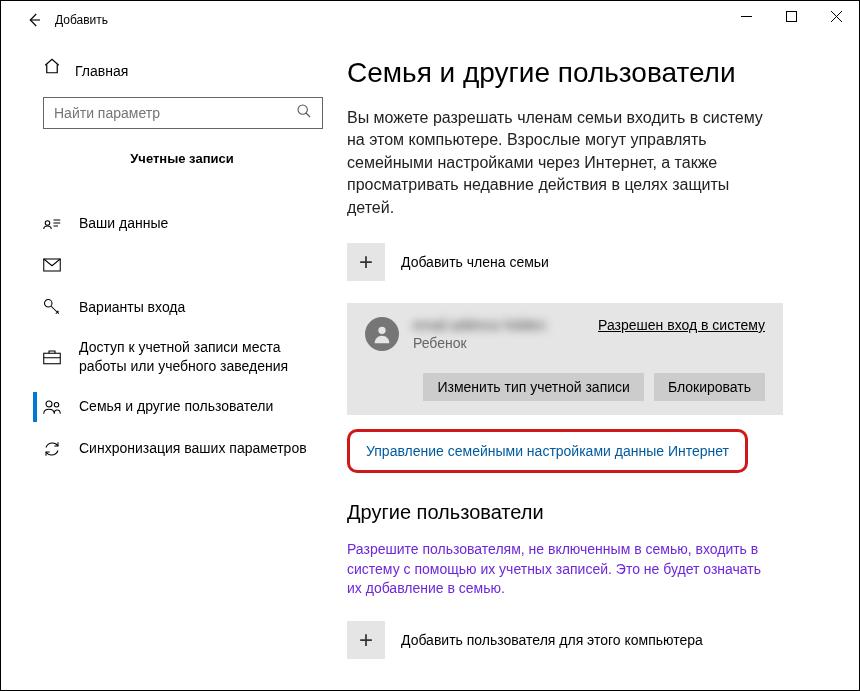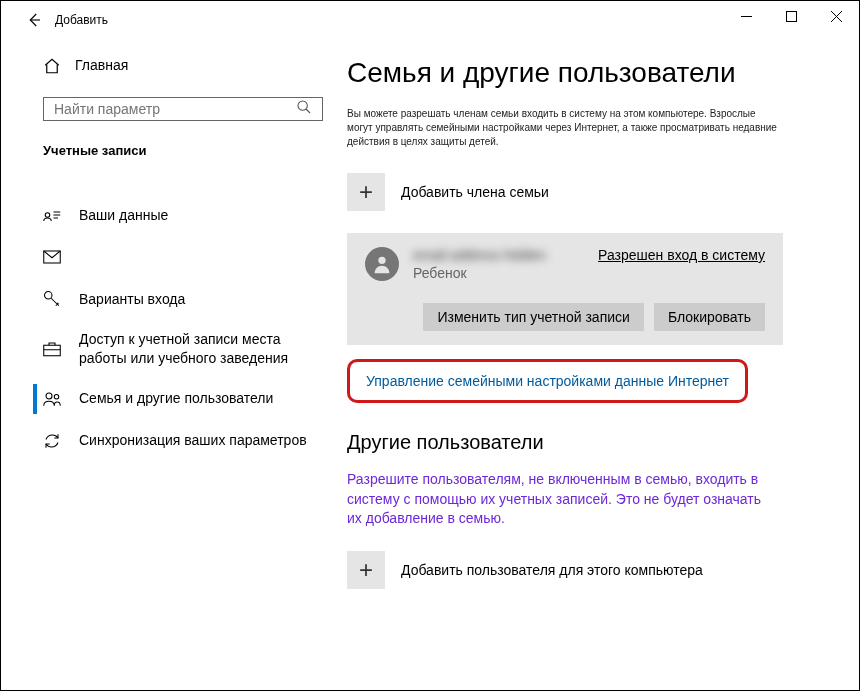--- a/index.html
+++ b/index.html
@@ -12,43 +12,43 @@
     height: 38px; display: flex; align-items: center; position: relative;
     padding-left: 18px;
   }
   .back-btn { width: 30px; height: 30px; display: flex; align-items: center; justify-content: center; }
   .title-text { font-size: 12px; margin-left: 6px; color: #000; }
   .win-controls { position: absolute; right: 0; top: 0; display: flex; }
   .win-btn { width: 45px; height: 30px; display: flex; align-items: center; justify-content: center; font-size: 12px; }
   .win-btn svg { display: block; }
   .body { display: flex; height: calc(100% - 38px); }
   .sidebar { width: 338px; padding: 18px 18px 0 42px; }
-  .home-row { display: flex; align-items: flex-start; gap: 14px; margin-bottom: 18px; cursor: default; }
+  .home-row { display: flex; align-items: flex-end; gap: 14px; margin-bottom: 18px; cursor: default; }
   .home-row .label { font-size: 14px; }
   .search-box {
-    width: 280px; height: 24px; border: 1px solid #666; display: flex; align-items: center;
+    width: 280px; height: 32px; border: 1px solid #666; display: flex; align-items: center;
     padding: 0 10px; margin-bottom: 22px;
   }
   .search-box input {
     flex: 1; border: none; outline: none; font-size: 14px; background: transparent;
     font-family: inherit;
   }
-  .group-title { font-size: 13px; font-weight: 600; margin-bottom: 36px; }
+  .group-title { font-size: 13px; font-weight: 600; margin-bottom: 36px; text-align: center; }
   .nav-item {
     display: flex; align-items: center; gap: 18px; padding: 10px 0; cursor: default;
     min-height: 42px; position: relative;
   }
   .nav-item.selected::before {
     content: ""; position: absolute; left: -10px; top: 6px; bottom: 6px; width: 4px; background: #0078d4;
   }
   .nav-item .icon-wrap { width: 18px; display: flex; justify-content: center; }
   .nav-item .label { font-size: 14px; line-height: 1.35; }
   .content { flex: 1; padding: 18px 40px 20px 8px; }
   .page-heading { font-size: 28px; font-weight: 400; margin-bottom: 18px; }
-  .page-desc { font-size: 10px; color: #222; margin-bottom: 24px; max-width: 430px; line-height: 1.4; }
+  .page-desc { font-size: 16px; color: #222; margin-bottom: 24px; max-width: 430px; line-height: 1.4; }
   .add-row { display: flex; align-items: center; gap: 16px; margin-bottom: 22px; }
   .plus-btn {
     width: 38px; height: 38px; background: #e5e5e5; display: flex; align-items: center; justify-content: center;
     font-size: 24px; font-weight: 300; color: #333;
   }
   .add-label { font-size: 14px; }
   .member-card {
     width: 436px; background: #e5e5e5; padding: 14px 18px 0 18px; margin-bottom: 14px;
   }
   .member-top { display: flex; align-items: flex-start; gap: 14px; }

